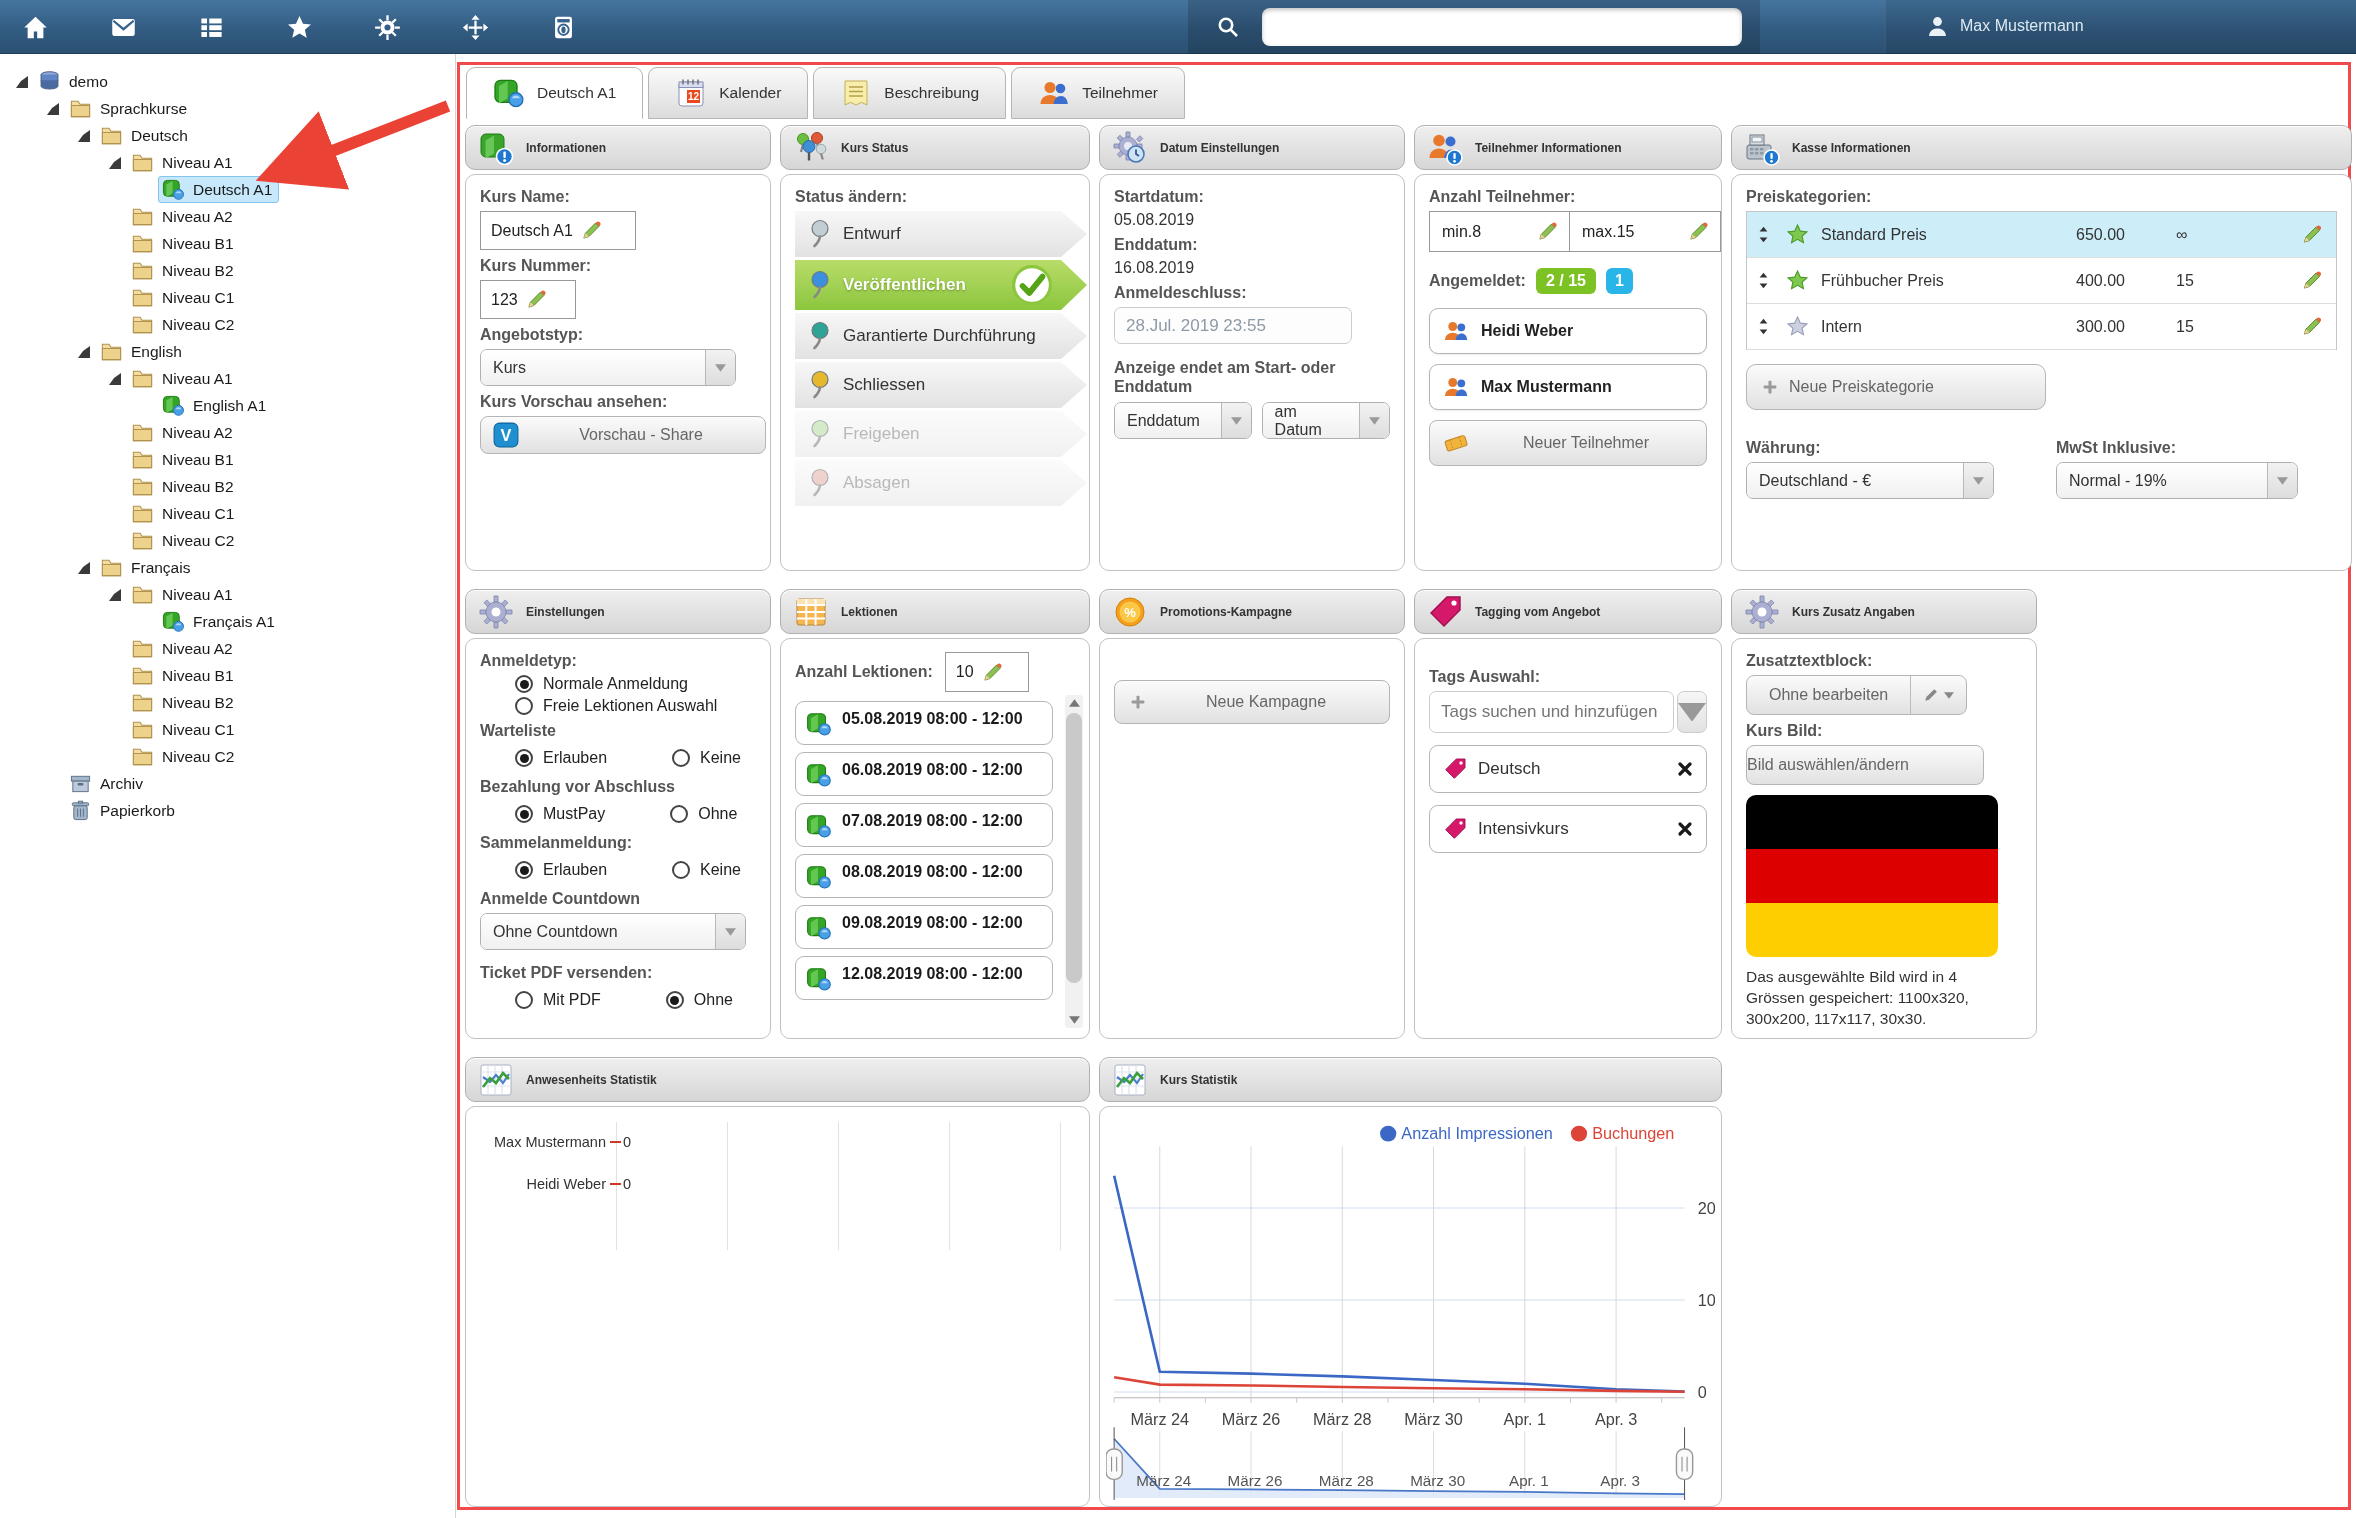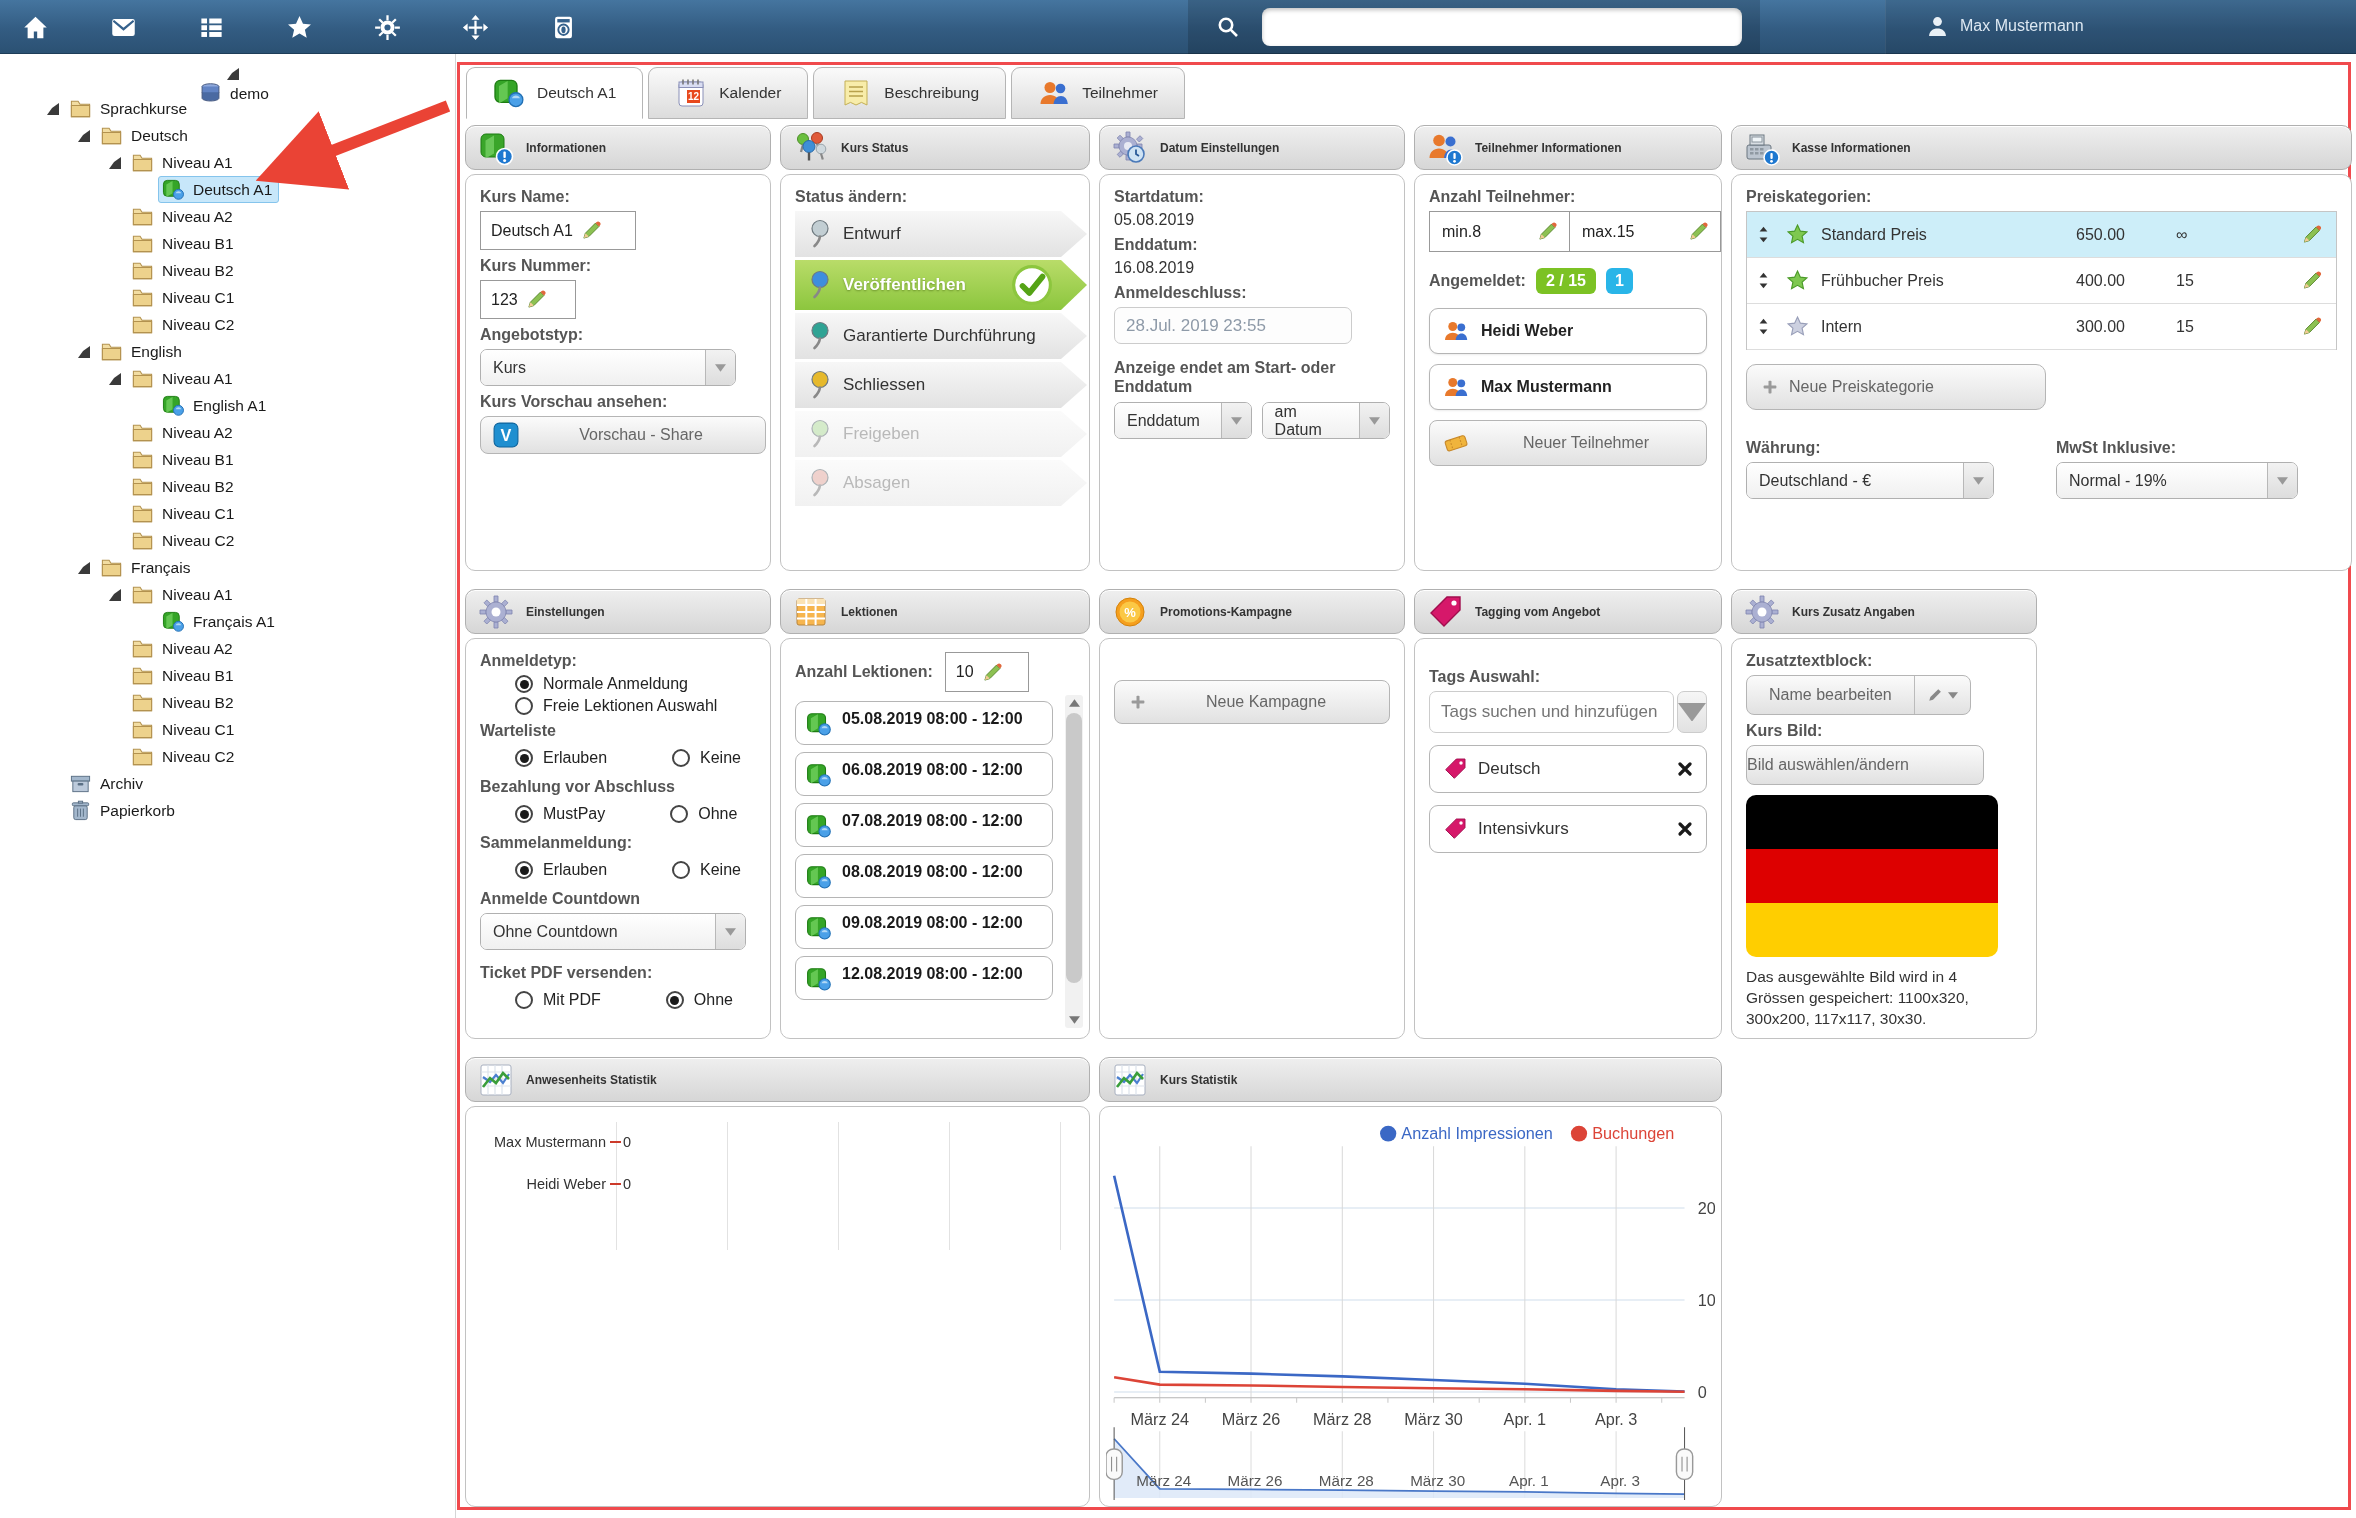--- a/index.html
+++ b/index.html
@@ -202,21 +202,21 @@
     <span id="user-icon"><svg viewBox="0 0 24 24" fill="#e9f0f6">
           <circle cx="12" cy="6.8" r="4.6"></circle>
           <path d="M3.2 22c.3-5 4-7.8 8.8-7.8s8.5 2.8 8.8 7.8z"></path>
         </svg></span>
     <span id="user-name">Max Mustermann</span>
   </div>
 </div>
 
 <div id="sidebar">
   <div id="tree">
-      <div class="tree-row" style="padding-left: 16px; flex-direction: column;">
+      <div class="tree-row" style="padding-left: 16px;">
         <span class="expander"></span>
         <span class="row-core">
           <span class="tree-icon"><svg viewBox="0 0 24 24">
               <ellipse cx="12" cy="4.8" rx="8.8" ry="3" fill="#8fa9dc" stroke="#475980"></ellipse>
               <path d="M3.2 4.8v6c0 1.7 3.9 3 8.8 3s8.8-1.3 8.8-3v-6" fill="#6284c4" stroke="#475980"></path>
               <path d="M3.2 10.8v6c0 1.7 3.9 3 8.8 3s8.8-1.3 8.8-3v-6" fill="#4a6aa2" stroke="#475980"></path>
             </svg></span>
           <span class="tree-label">demo</span>
         </span>
       </div>
@@ -1135,21 +1135,21 @@
                 <path d="M16 2h4v6h-4zM16 28h4v6h-4zM2 16h6v4H2zM28 16h6v4h-6zM6 8.8 8.8 6l4.2 4.2-2.8 2.8zM23 25.8l2.8-2.8L30 27.2 27.2 30zM6 27.2 10.2 23l2.8 2.8L8.8 30zM23 10.2 27.2 6 30 8.8 25.8 13z"></path>
                 <circle cx="18" cy="18" r="10"></circle>
               </g>
               <circle cx="18" cy="18" r="4.5" fill="#fff"></circle>
             </svg></span>
         <span class="panel-title">Kurs Zusatz Angaben</span>
       </div>
       <div class="panel-body">
         <div class="flabel" style="margin-top:0">Zusatztextblock:</div>
         <span class="split-btn">
-          <span class="sp-l">Name bearbeiten</span>
+          <span class="sp-l">Ohne bearbeiten</span>
           <span class="sp-r">
               <svg class="pe" viewBox="0 0 20 20">
                 <path d="M3 17l1.5-5L15 1.5 18.5 5 8 15.5z" fill="#888"></path>
               </svg>
               <svg class="da" viewBox="0 0 12 8">
                 <path d="M0 0h12L6 8z" fill="#888"></path>
               </svg>
             </span>
         </span>
         <div class="flabel">Kurs Bild:</div>

